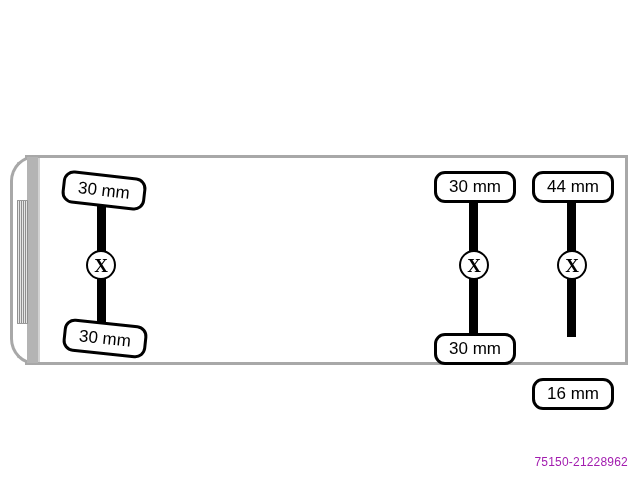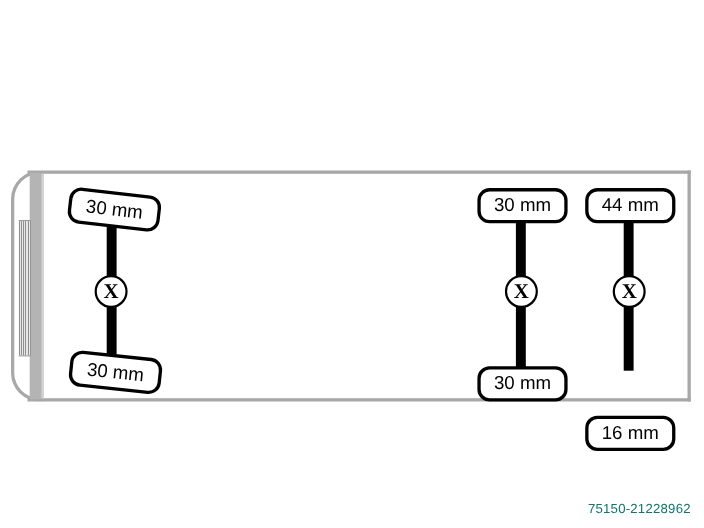--- a/index.html
+++ b/index.html
@@ -117,21 +117,21 @@
   }
   .label-box.tilt-a { transform: rotate(6.5deg); }
   .label-box.tilt-b { transform: rotate(6.0deg); }
 
   
   .refnum {
     position: absolute;
     right: 12px;
     top: 455px;
     font-size: 12px;
-    color: #0f766e;
+    color: #a21caf;
     letter-spacing: 0.2px;
     font-family: "Liberation Sans", sans-serif;
   }
 </style>
 </head>
 <body>
 
 <div id="stage">
 
   <div class="chassis"></div>

